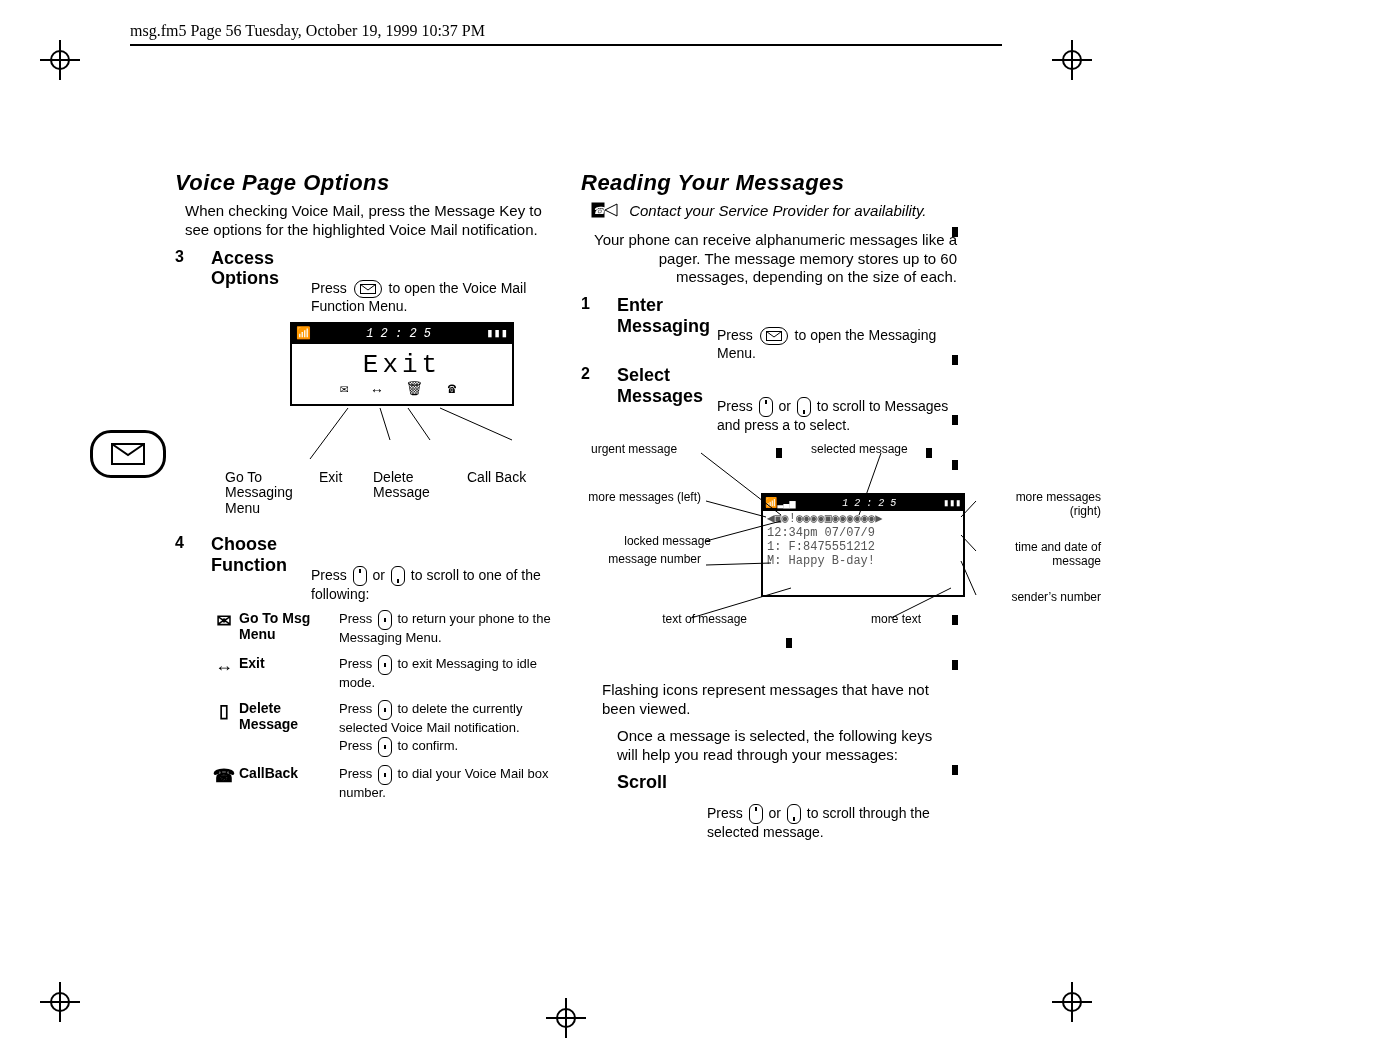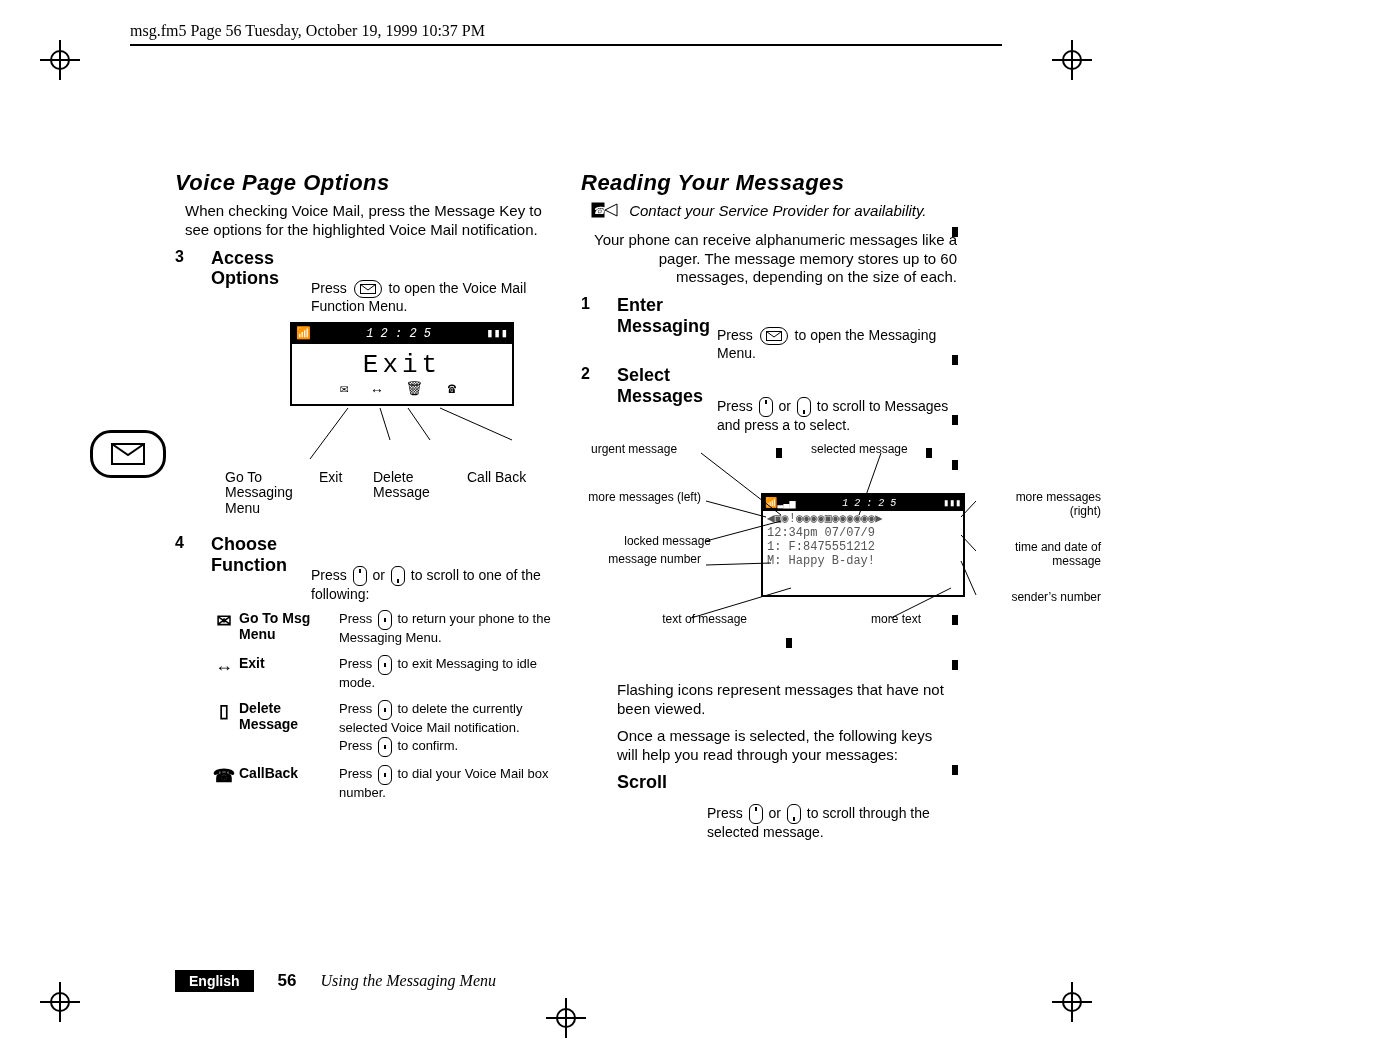--- a/index.html
+++ b/index.html
@@ -481,34 +481,29 @@
         <line x1="110" y1="175" x2="210" y2="145" stroke="#000"></line>
         <rect x="205" y="195" width="6" height="10" fill="#000"></rect>
         <line x1="310" y1="175" x2="370" y2="145" stroke="#000"></line>
 
         <line x1="395" y1="58" x2="380" y2="74" stroke="#000"></line>
         <line x1="395" y1="108" x2="380" y2="92" stroke="#000"></line>
         <line x1="395" y1="152" x2="380" y2="118" stroke="#000"></line>
       </svg>
     </div>
 
-    <p style="margin-left:36px;">Flashing icons represent messages that have not been viewed.</p>
+    <p style="margin-left:21px;">Flashing icons represent messages that have not been viewed.</p>
 
 
     <p style="margin-left:36px;">Once a message is selected, the following keys will help you read through your messages:</p>
 
     <div class="step" style="margin-left:36px;">
       <div class="col2" style="width:90px;">Scroll</div>
       <div class="col3">
         <span>Press </span><span class="oval-key up"></span><span> or </span><span class="oval-key down"></span><span> to scroll through the selected message.</span>
       </div>
     </div>
 
   </div>
 </div>
 
-<div class="footer">
-  <div class="badge">English</div>
-  <div class="pageno">56</div>
-  <div class="chapter">Using the Messaging Menu</div>
-</div>
 
 </div>
 
 </body></html>

